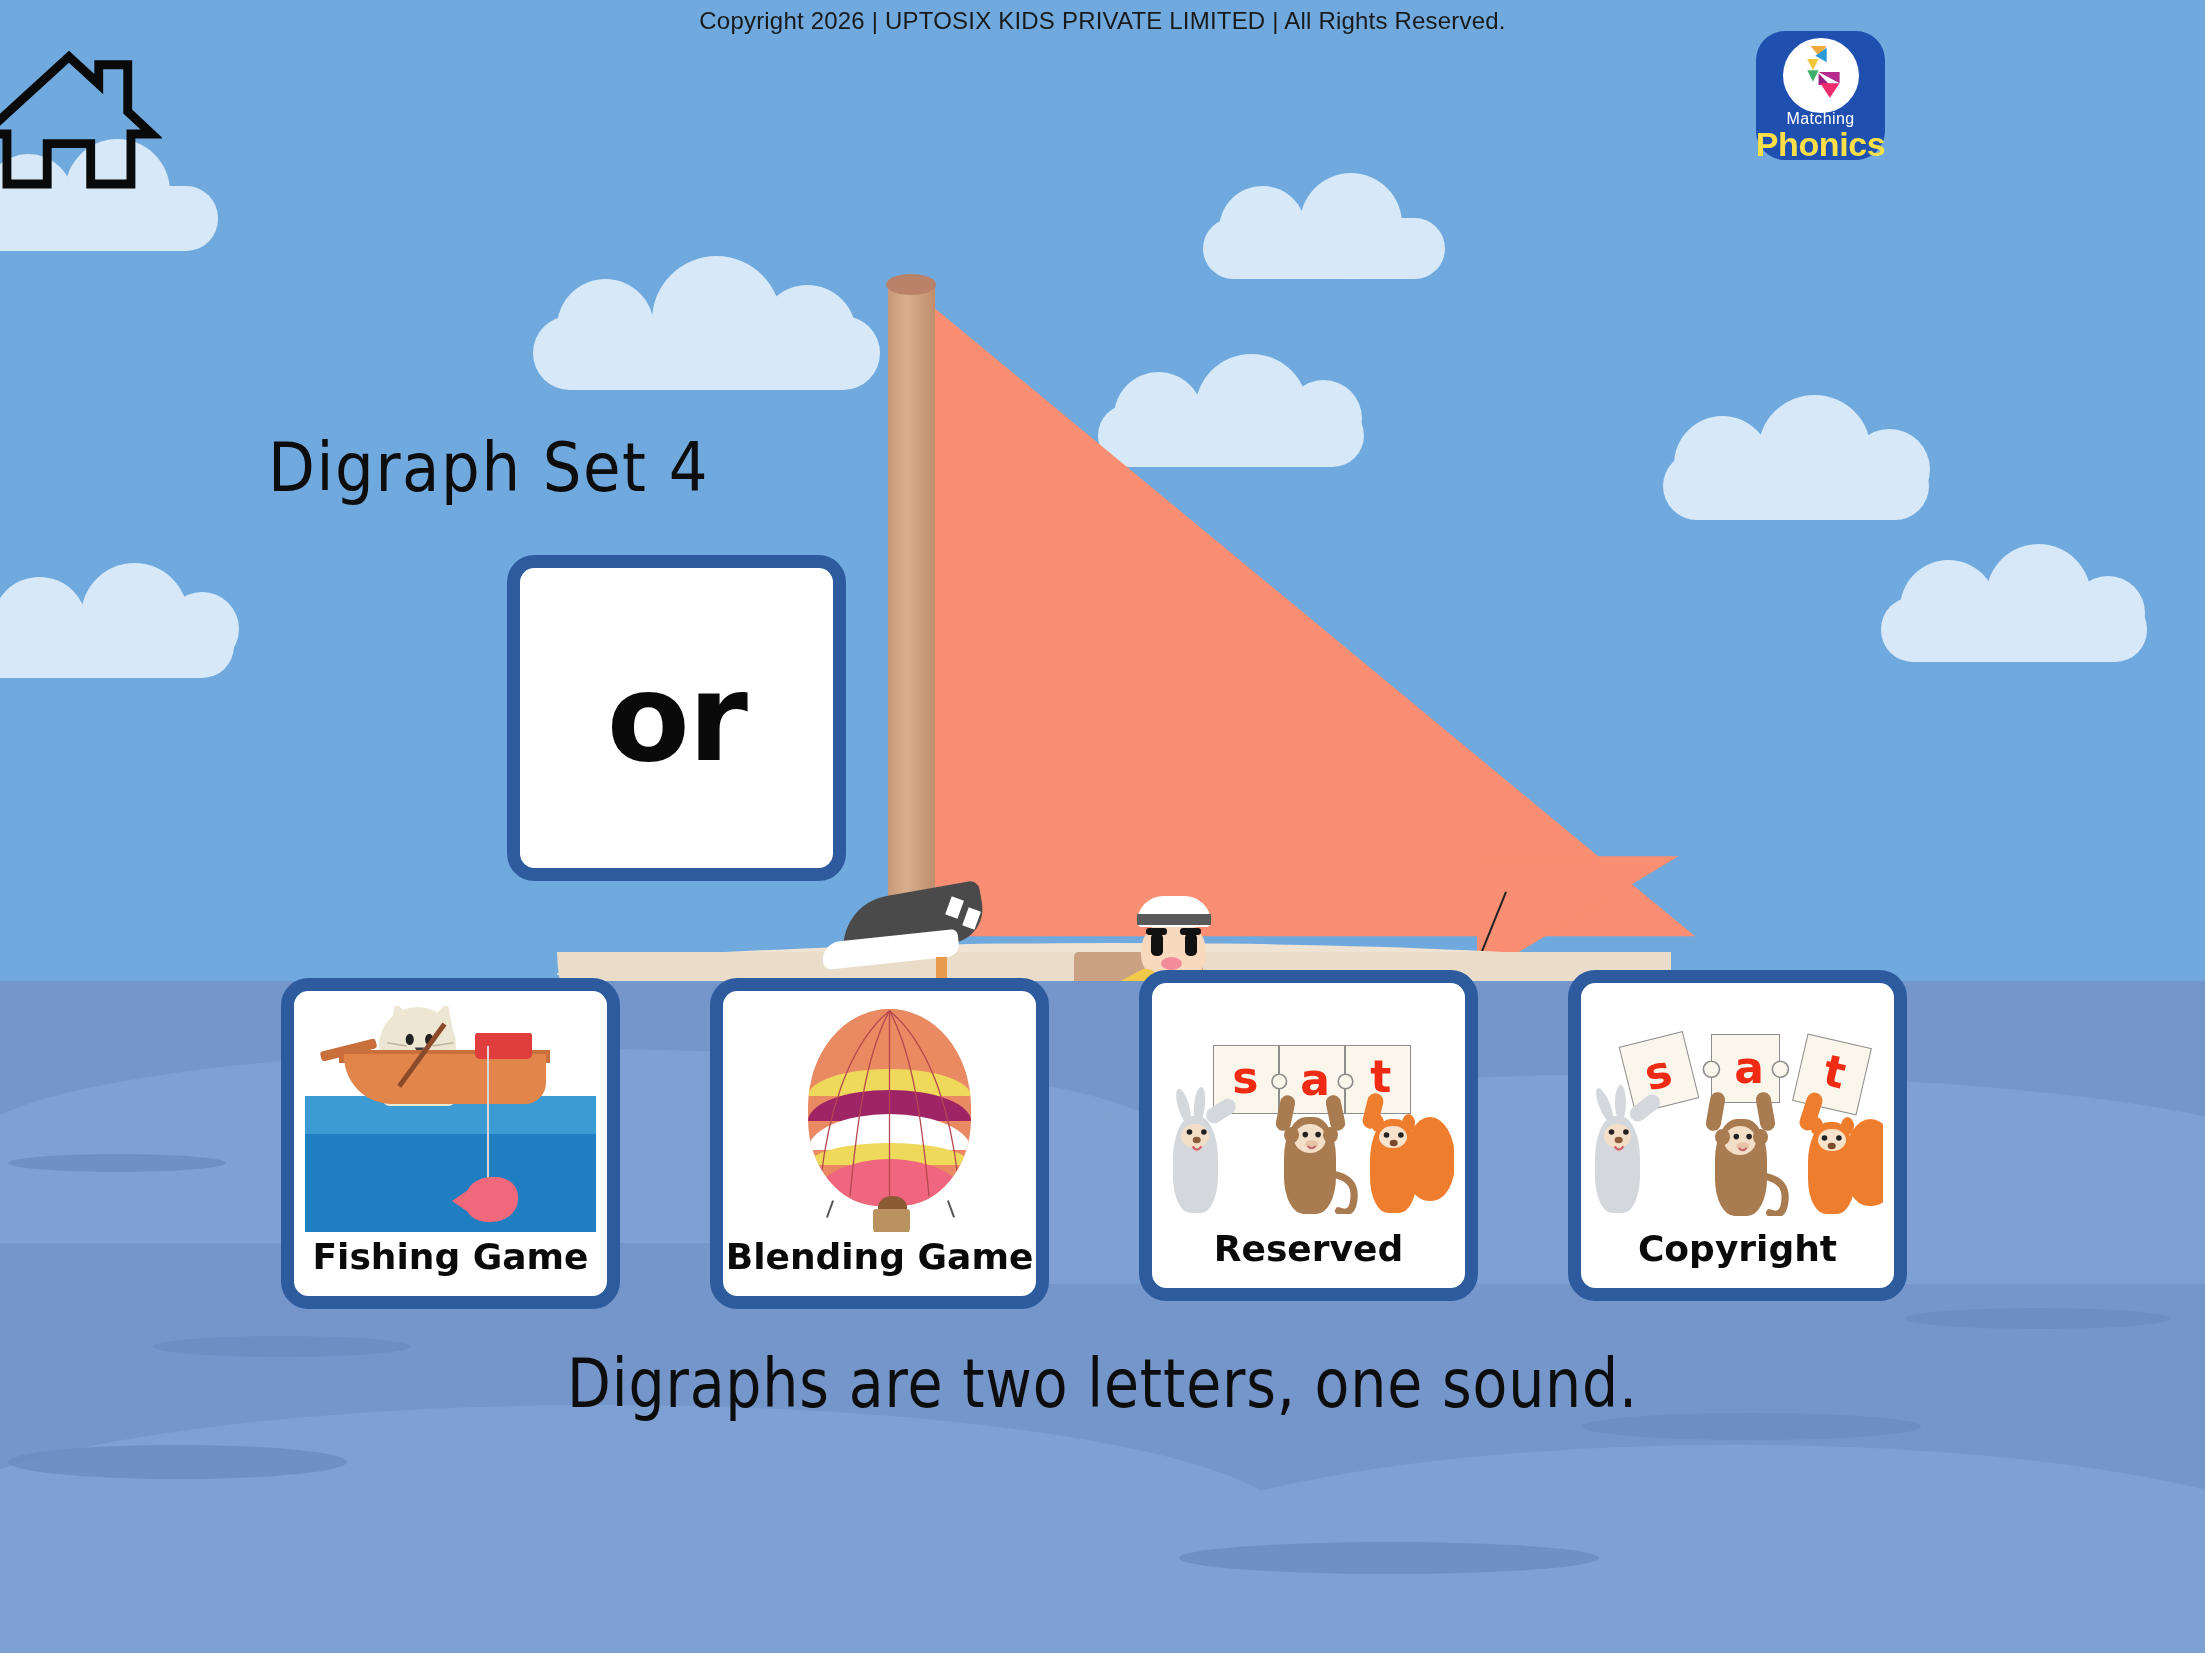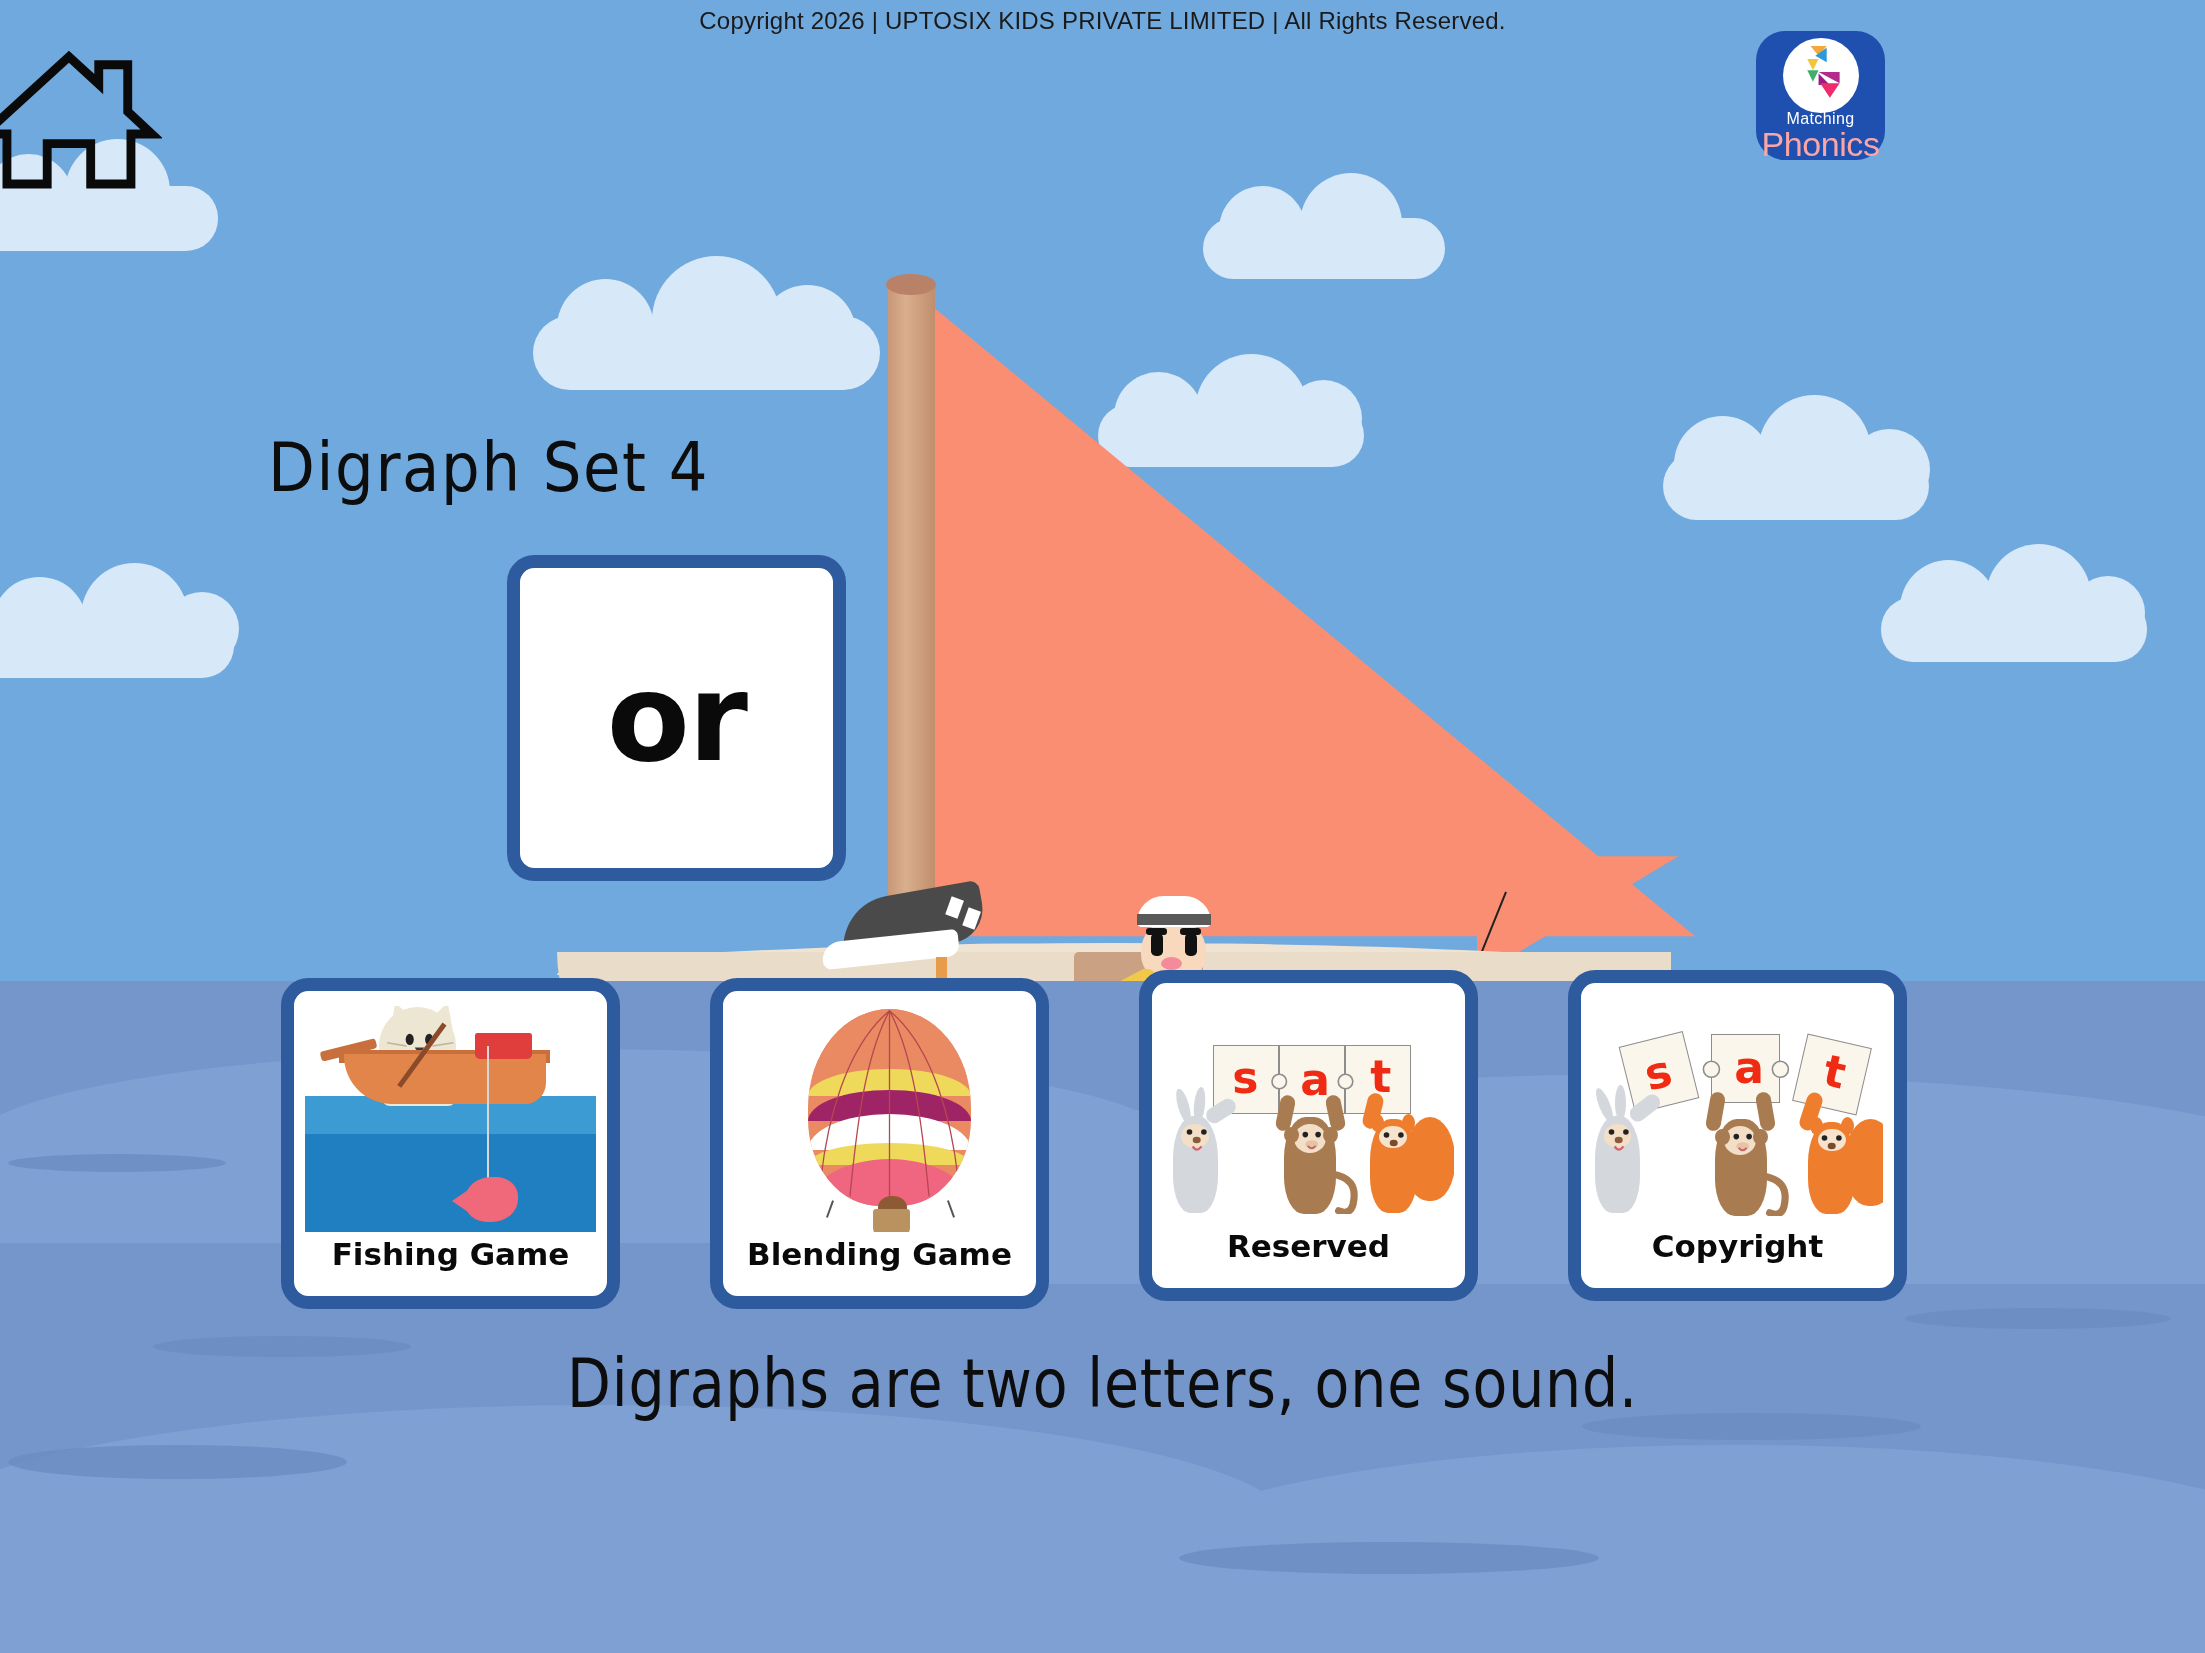--- a/index.html
+++ b/index.html
@@ -86,21 +86,21 @@
   .home-icon { position:absolute; left:-8px; top:39px; width:170px; height:153px; }
 
   .brand {
     position:absolute; left:1756px; top:31px; width:129px; height:129px;
     background:#1F4FAF; border-radius:29px; display:flex; flex-direction:column;
     align-items:center; justify-content:flex-start; padding-top:6.5px;
   }
   .brand-circle { width:76px; height:76px; background:#FFFFFF; border-radius:50%;
                   position:relative; overflow:hidden; }
   .brand-sub { font-size:16px; color:#FFFFFF; margin-top:-3.2px; letter-spacing:0.4px; }
-  .brand-name { font-size:34px; color:#fca5a5; font-weight:normal; line-height:.95;
+  .brand-name { font-size:34px; color:#fde047; font-weight:bold; line-height:.95;
                 letter-spacing:-0.4px; }
 
   .page-title {
     position:absolute; left:268px; top:431px; font-size:61px; color:#0D0D0D;
     font-family:"DejaVu Sans", sans-serif; font-weight:400; letter-spacing:1.6px;
     transform:scaleY(1.12);
   }
 
   .digraph-row { position:absolute; left:507px; top:555px; display:flex; gap:90px; }
   .digraph-card {
@@ -116,21 +116,21 @@
   .game-row { position:absolute; left:281px; top:978px; display:flex; gap:90px; }
   .game-card {
     width:339px; height:331px; background:#FFFFFF;
     border:13px solid #2E5B9E; border-radius:27.4px;
     display:flex; flex-direction:column; align-items:center;
     padding:14.5px 11.3px 0; overflow:hidden;
   }
   .game-card.raised { margin-top:-8px; }
   .game-art { width:100%; height:226px; position:relative; overflow:hidden; }
   .game-label {
-    font-size:31px; font-weight:bold; color:#0A0A0A;
+    font-size:36px; font-weight:bold; color:#0A0A0A;
     font-family:"DejaVu Sans", sans-serif; margin-top:4.8px; white-space:nowrap;
   }
 
   .footer-caption {
     position:absolute; left:0; top:1350px; width:2205px; text-align:center;
     font-size:57px; color:#0D0D0D; font-family:"DejaVu Sans", sans-serif;
     letter-spacing:0.8px; transform:scaleY(1.18);
   }
 
   

